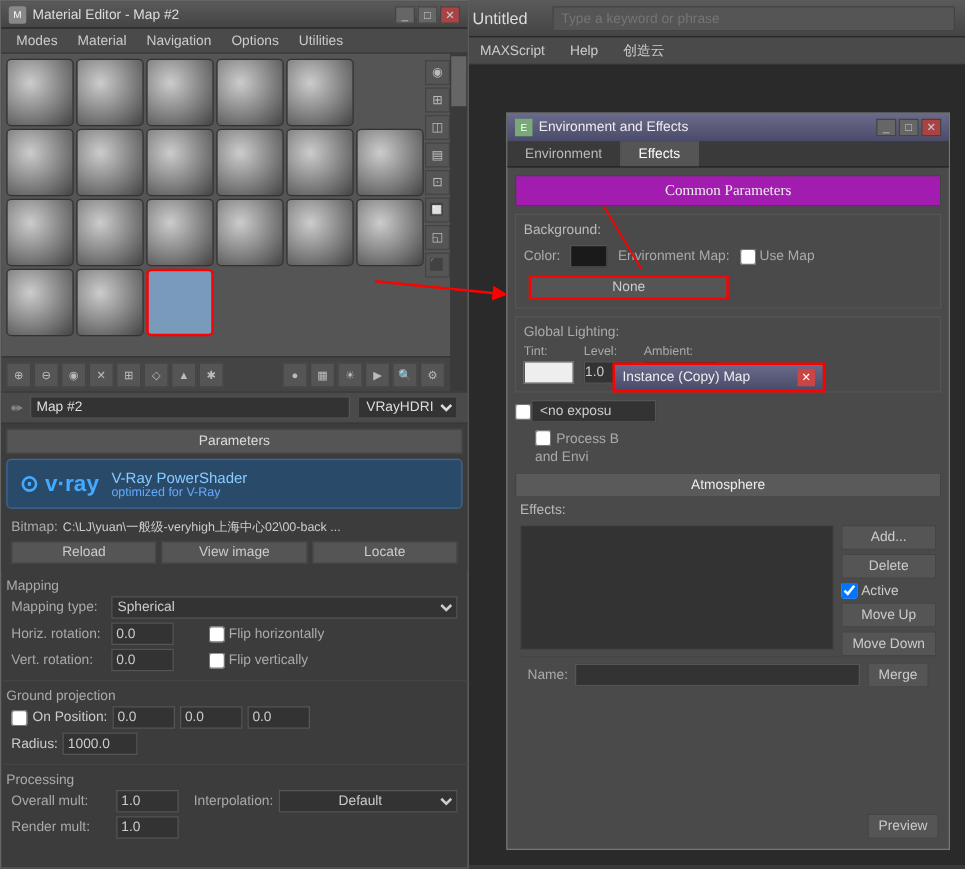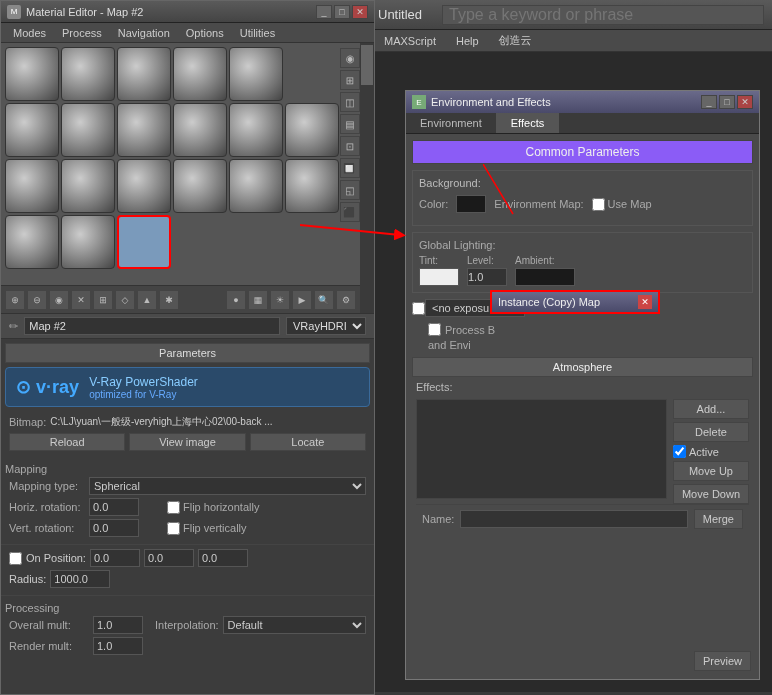--- a/index.html
+++ b/index.html
@@ -199,27 +199,28 @@
       color: #bbb;
       cursor: pointer;
       border-right: 1px solid #555;
     }
     .env-tab.active {
       background: #555;
       color: #fff;
     }
 
     .common-params-header {
-      background: #8b5cf6;
+      background: #a21caf;
       text-align: center;
       padding: 4px;
       font-size: 12px;
       color: #eee;
       margin: 6px;
       border: 1px solid #444;
+      font-family: Liberation Serif, serif;
     }
 
     .env-section {
       margin: 0 6px;
       border: 1px solid #555;
       padding: 6px;
       margin-bottom: 6px;
     }
     .env-section-label { font-size: 11px; color: #bbb; margin-bottom: 6px; }
     .color-map-row { display: flex; align-items: center; gap: 8px; margin-bottom: 6px; }
@@ -308,21 +309,21 @@
       z-index: 0;
     }
     .bg-app-titlebar {
       background: linear-gradient(to bottom, #5a5a5a, #444);
       height: 30px;
       display: flex;
       align-items: center;
       padding: 0 8px;
       border-bottom: 1px solid #222;
     }
-    .bg-search { flex: 1; margin-left: 20px; background: #555; border: 1px solid #444; color: #aaa; height: 20px; padding: 0 6px; font-size: 16px; }
+    .bg-search { flex: 1; margin-left: 20px; background: #555; border: 1px solid #444; color: #aaa; height: 20px; padding: 0 6px; font-size: 11px; }
     .bg-menubar { background: #4a4a4a; height: 22px; display: flex; align-items: center; padding: 0 4px; border-bottom: 1px solid #333; }
     .bg-menu-item { padding: 2px 10px; font-size: 11px; color: #ccc; cursor: pointer; }
   </style>
 </head>
 <body>
 
 <div class="bg-app">
   <div class="bg-app-titlebar">
     <span style="color:#ddd;font-size:13px;text-align:center;">Untitled</span>
     <input class="bg-search" placeholder="Type a keyword or phrase" style="">
@@ -342,21 +343,21 @@
     <div class="title-icon">M</div>
     <span class="title-text">Material Editor - Map #2</span>
     <div class="win-btns">
       <div class="win-btn">_</div>
       <div class="win-btn">□</div>
       <div class="win-btn close">✕</div>
     </div>
   </div>
   <div class="menu-bar">
     <span class="menu-item">Modes</span>
-    <span class="menu-item">Process</span>
+    <span class="menu-item">Material</span>
     <span class="menu-item">Navigation</span>
     <span class="menu-item">Options</span>
     <span class="menu-item">Utilities</span>
   </div>
 
   <div class="preview-area">
     <div style="display:grid;grid-template-columns:repeat(6,54px);gap:2px;padding:4px;padding-right:18px;">
 
       <div class="sphere-cell"></div>
       <div class="sphere-cell"></div>
@@ -469,40 +470,41 @@
       <span class="field-label">Vert. rotation:</span>
       <input class="field-input" value="0.0" style="">
       <label class="checkbox-label" style="margin-left:8px;">
         <input type="checkbox" style="">
         <span>Flip vertically</span>
       </label>
     </div>
   </div>
 
   <div class="ground-section">
+    <div class="ground-title">Ground projection</div>
     <div class="ground-row">
       <input type="checkbox" style="">
       <span>On Position:</span>
       <input class="field-input" value="0.0" style="">
       <input class="field-input" value="0.0" style="">
       <input class="field-input" value="0.0" style="">
     </div>
     <div class="ground-row">
       <span>Radius:</span>
       <input class="field-input" value="1000.0" style="width: 60px;">
     </div>
   </div>
 
   <div class="processing-section">
     <div class="mapping-title">Processing</div>
     <div class="proc-row">
       <span class="proc-label">Overall mult:</span>
       <input class="field-input" value="1.0" style="">
       <span style="margin-left:8px;color:#aaa;">Interpolation:</span>
-      <select class="field-select" style="width:70px;">
+      <select class="field-select" style="width:70px;text-align:center;">
         <option>Default</option>
       </select>
     </div>
     <div class="proc-row">
       <span class="proc-label">Render mult:</span>
       <input class="field-input" value="1.0" style="">
     </div>
   </div>
 </div>
 
@@ -537,20 +539,21 @@
     <div class="color-map-row">
       <span class="color-label">Color:</span>
       <div class="color-swatch"></div>
       <span class="env-map-label">Environment Map:</span>
       <div class="use-map-check">
         <input type="checkbox" style="">
         <span>Use Map</span>
       </div>
     </div>
     <div style="position:relative;margin-left:4px;">
+      <button class="env-map-btn">None</button>
       
       <svg style="position:absolute;top:-55px;left:60px;width:80px;height:60px;pointer-events:none;">
         <line x1="0" y1="0" x2="30" y2="50" stroke="#f00" stroke-width="1.5"></line>
       </svg>
     </div>
   </div>
 
   <div class="global-lighting">
     <div class="gl-label">Global Lighting:</div>
     <div class="gl-row">

